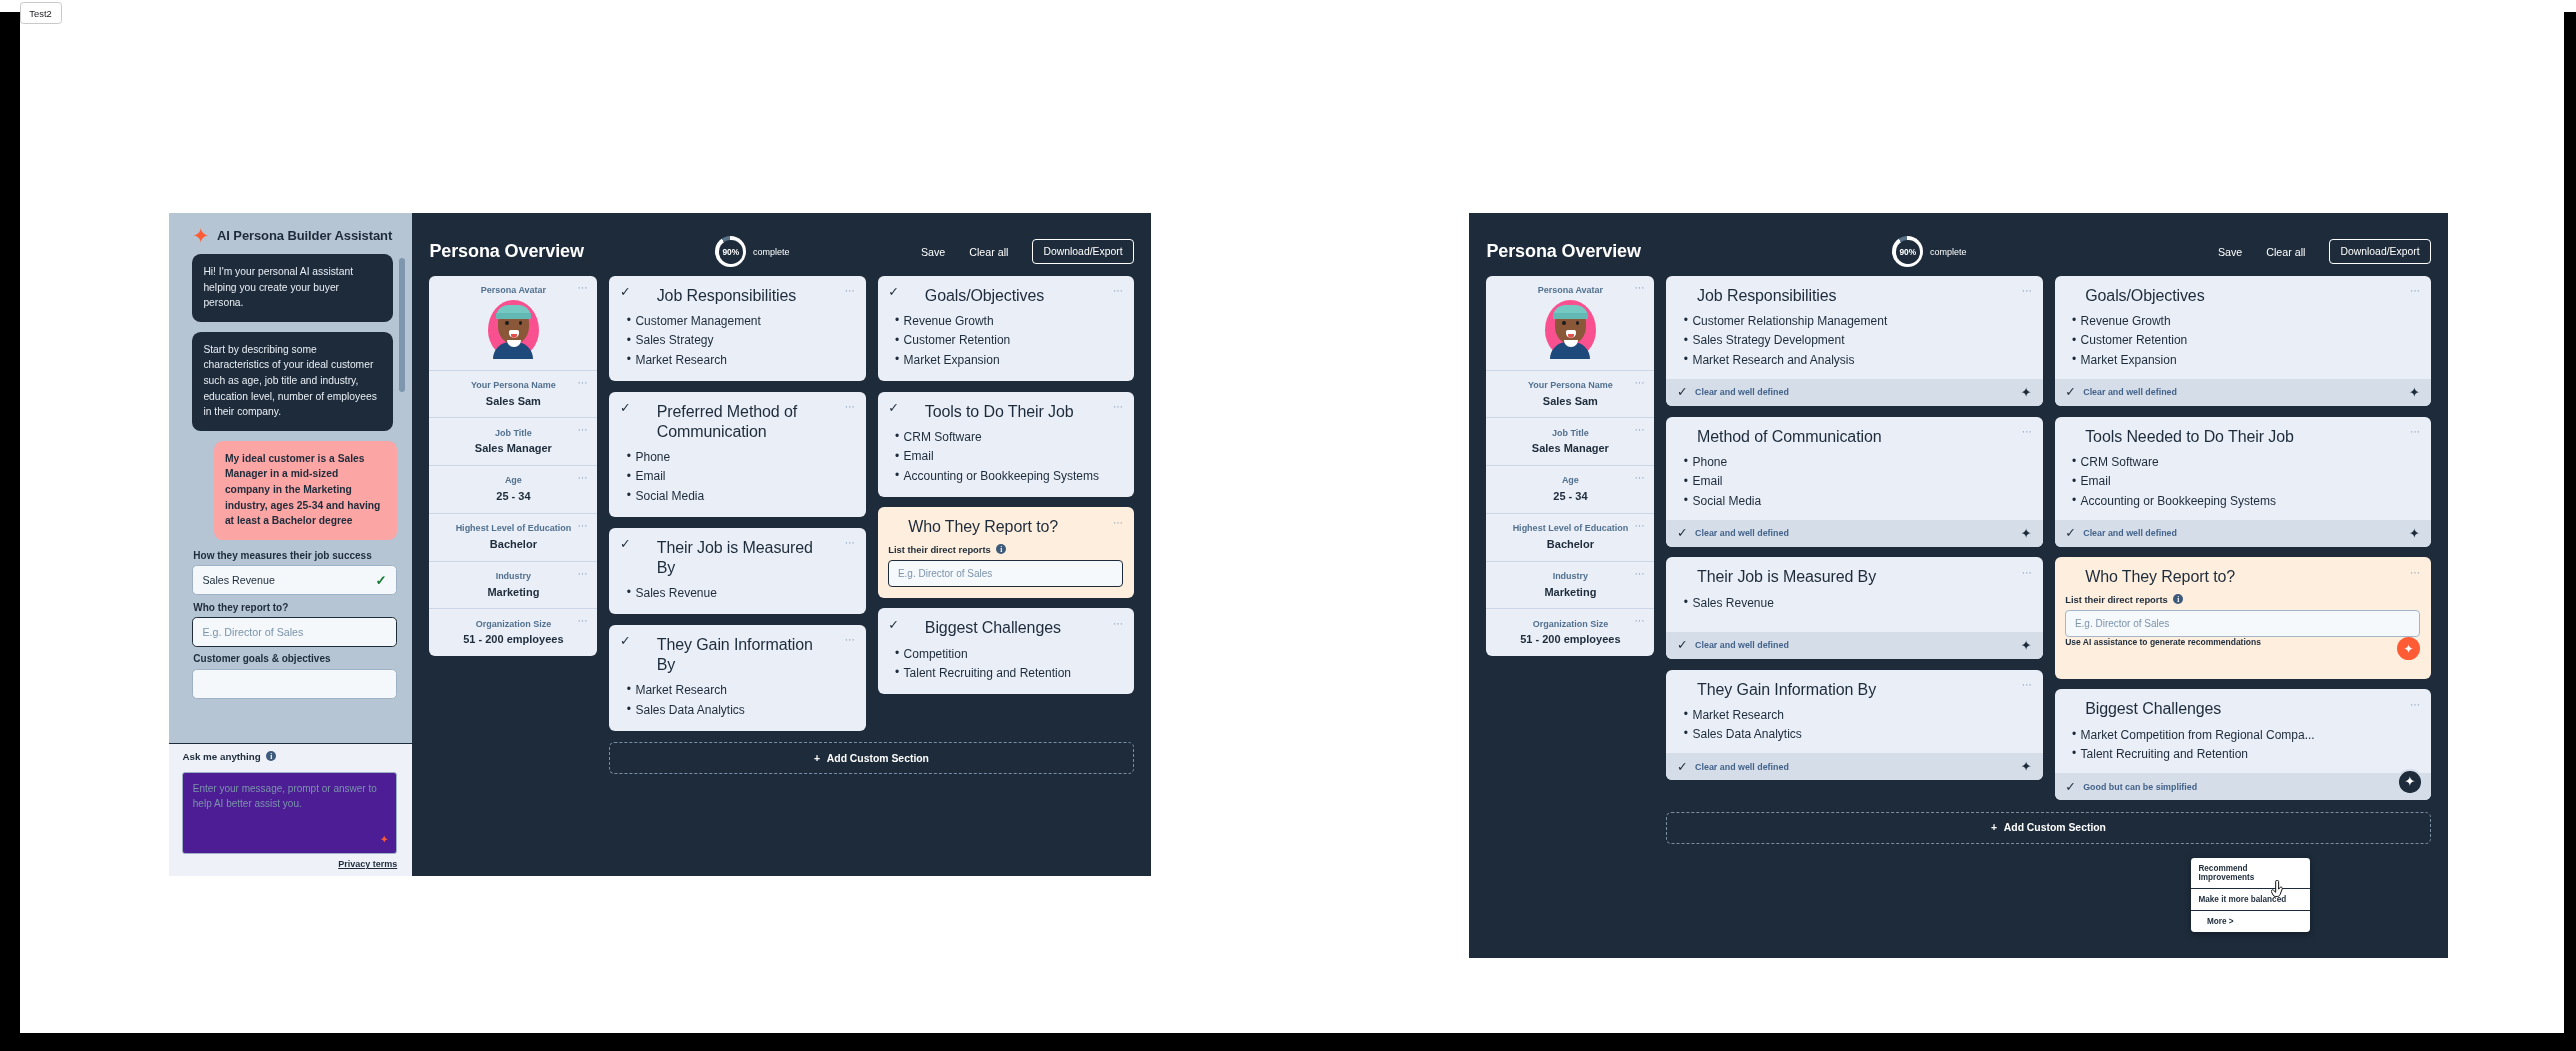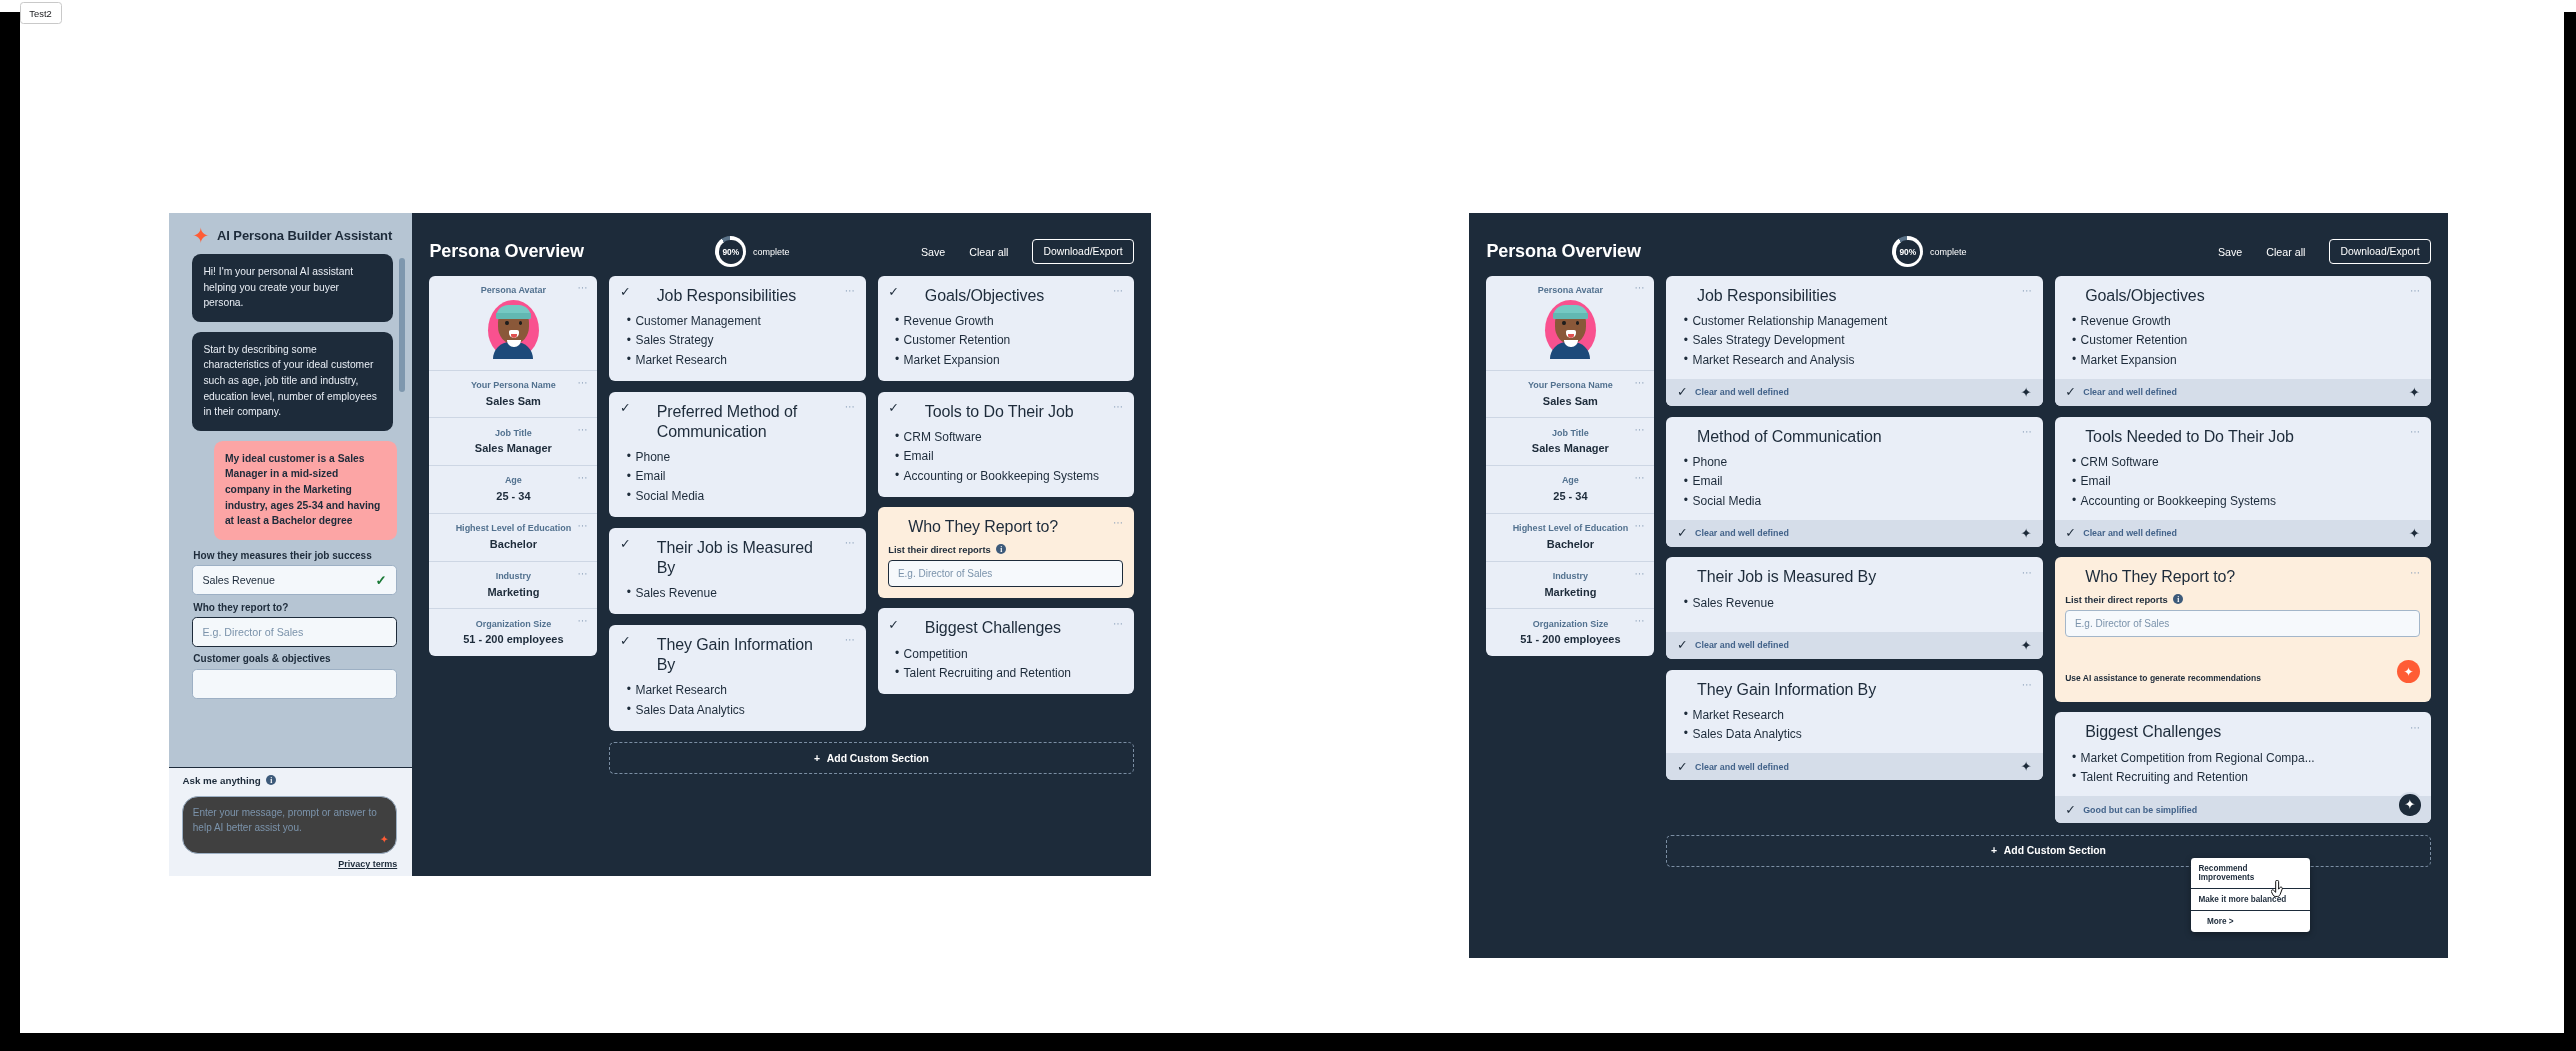--- a/index.html
+++ b/index.html
@@ -76,22 +76,22 @@
     padding: 7.4px 14.8px 6.7px 13.4px;
   }
   .ask-row { display: flex; align-items: center; gap: 5.4px; margin-bottom: 10px; }
   .ask-label { font-size: 9.8px; font-weight: 700; color: #1d2b3a; }
   .info-dot {
     width: 10px; height: 10px; border-radius: 50%; background: #3d5a7a;
     color: #fff; font-size: 7.4px; font-weight: 700; font-family: "Liberation Serif", serif;
     display: inline-flex; align-items: center; justify-content: center;
   }
   .ask-box {
-    background: #404040; border: 0.7px solid #9db0c4; border-radius: 16px;
-    height: 58px; padding: 8px 9.4px; font-size: 10px; color: #7b93ab;
+    background: #4c1d95; border: 0.7px solid #9db0c4; border-radius: 3px;
+    height: 82px; padding: 8px 9.4px; font-size: 10px; color: #7b93ab;
     line-height: 1.5; position: relative;
   }
   .ask-box .mini-spark { position: absolute; right: 7.4px; bottom: 5.4px; color: #ff5c35; font-size: 10.7px; }
   .privacy { text-align: right; font-size: 9px; font-weight: 700; color: #1d2b3a;
              text-decoration: underline; margin-top: 5.4px; }
 
   
   .main { flex: 1; padding: 14.8px 17.4px 0 17.4px; position: relative; }
   .main-head { display: flex; align-items: center; height: 48px; }
   .page-title { font-size: 18px; font-weight: 700; color: #fff; letter-spacing: -0.1px; }
@@ -175,21 +175,21 @@
   .foot-txt { font-size: 8.9px; font-weight: 700; color: #43638a; }
   .foot-spark { margin-left: auto; color: #1d2b3a; font-size: 13.4px; line-height: 1; }
 
   .sub-label { display: flex; align-items: center; gap: 5.4px; font-size: 9.4px; font-weight: 700;
                color: #1d2b3a; margin: 6px 0 5.4px 0; }
   .input-ghost {
     background: #f6f9fc; border: 1.3px solid #1d2b3a; border-radius: 4px; height: 27px;
     display: flex; align-items: center; padding: 0 8.7px; font-size: 10px; color: #7b93ab;
   }
   .input-ghost.soft { border: 0.7px solid #a3b6c9; }
-  .ai-assist-row { display: flex; align-items: flex-end; gap: 6.7px; margin-top: 23px; padding-bottom: 8px; }
+  .ai-assist-row { display: flex; align-items: flex-start; gap: 6.7px; margin-top: 0; padding-bottom: 8px; }
   .ai-assist-txt { font-size: 8.5px; font-weight: 700; color: #1d2b3a; }
   .ai-assist-btn {
     width: 23px; height: 23px; border-radius: 50%; background: #ff5c35; color: #fff;
     display: flex; align-items: center; justify-content: center; font-size: 12px; margin-left: auto;
   }
 
   .add-section {
     margin-top: 11.4px; border: 1px dashed #7b8ea3; border-radius: 5.4px;
     height: 32px; display: flex; align-items: center; justify-content: center; gap: 6.7px;
     color: #fff; font-size: 10.4px; font-weight: 700;

